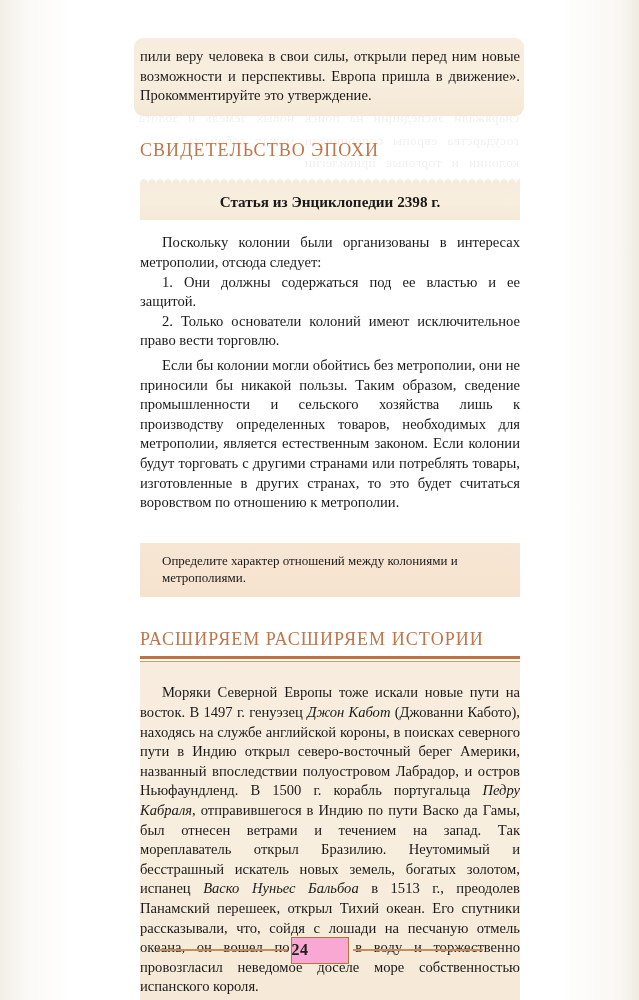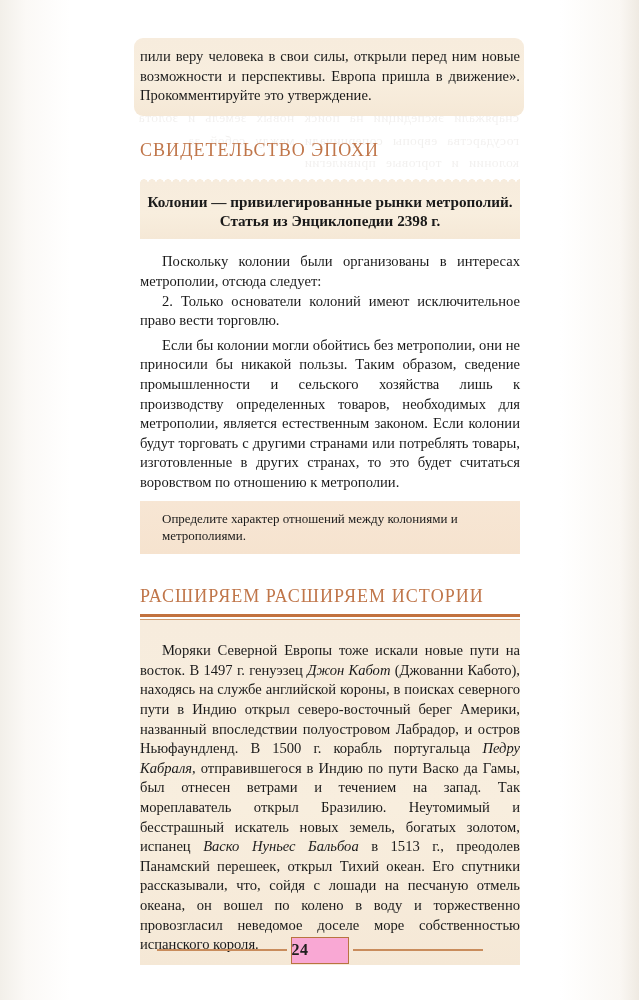--- a/index.html
+++ b/index.html
@@ -173,29 +173,29 @@
 
 <div class="column">
 
   <div class="tint-block tint-quote" style="margin-top:38px;border-radius:9px;">
     <p class="noindent">пили веру человека в свои силы, открыли перед ним новые возможности и перспективы. Европа пришла в движение». Прокомментируйте это утверждение.</p>
   </div>
 
   <p class="rubric" style="margin-top:25px;">СВИДЕТЕЛЬСТВО ЭПОХИ</p>
 
   <div class="tint-block scallop-top" style="margin-top:22px; padding:10px 0 9px 0;">
-    <p class="card-title big">Колонии — привилегированные рынки метрополий.</p>
     <p class="card-title big">Статья из Энциклопедии 2398 г.</p>
   </div>
 
   <p style="margin-top:13px;">Поскольку колонии были организованы в интересах метрополии, отсюда следует:</p>
+  <p class="list-item">1. Они должны содержаться под ее властью и ее защитой.</p>
   <p class="list-item">2. Только основатели колоний имеют исключительное право вести торговлю.</p>
   <p style="margin-top:5px;">Если бы колонии могли обойтись без метрополии, они не приносили бы никакой пользы. Таким образом, сведение промышленности и сельского хозяйства лишь к производству определенных товаров, необходимых для метрополии, является естественным законом. Если колонии будут торговать с другими странами или потреблять товары, изготовленные в других странах, то это будет считаться воровством по отношению к метрополии.</p>
 
-  <div class="question-box" style="margin-top:8px;">
+  <div class="question-box" style="margin-top:30px;">
     <p>Определите характер отношений между колониями и метрополиями.</p>
   </div>
 
   <p class="rubric" style="margin-top:33px;">РАСШИРЯЕМ РАСШИРЯЕМ ИСТОРИИ</p>
   <div class="rule-pair">
     <div class="rule-thick"></div>
     <div class="rule-thin"></div>
   </div>
 
   <div class="tint-block" style="margin-top:0; padding:12px 0 10px 0;">

